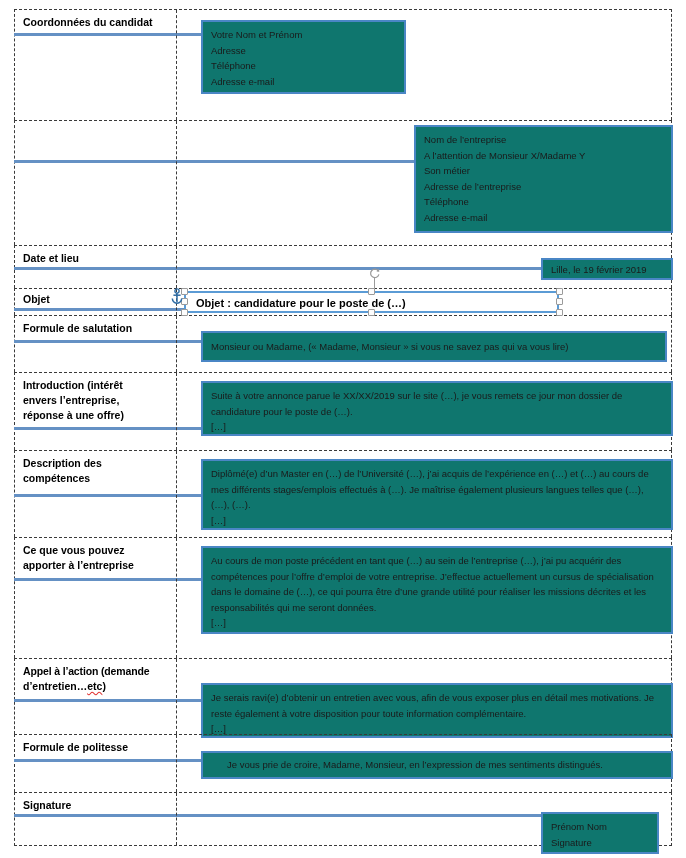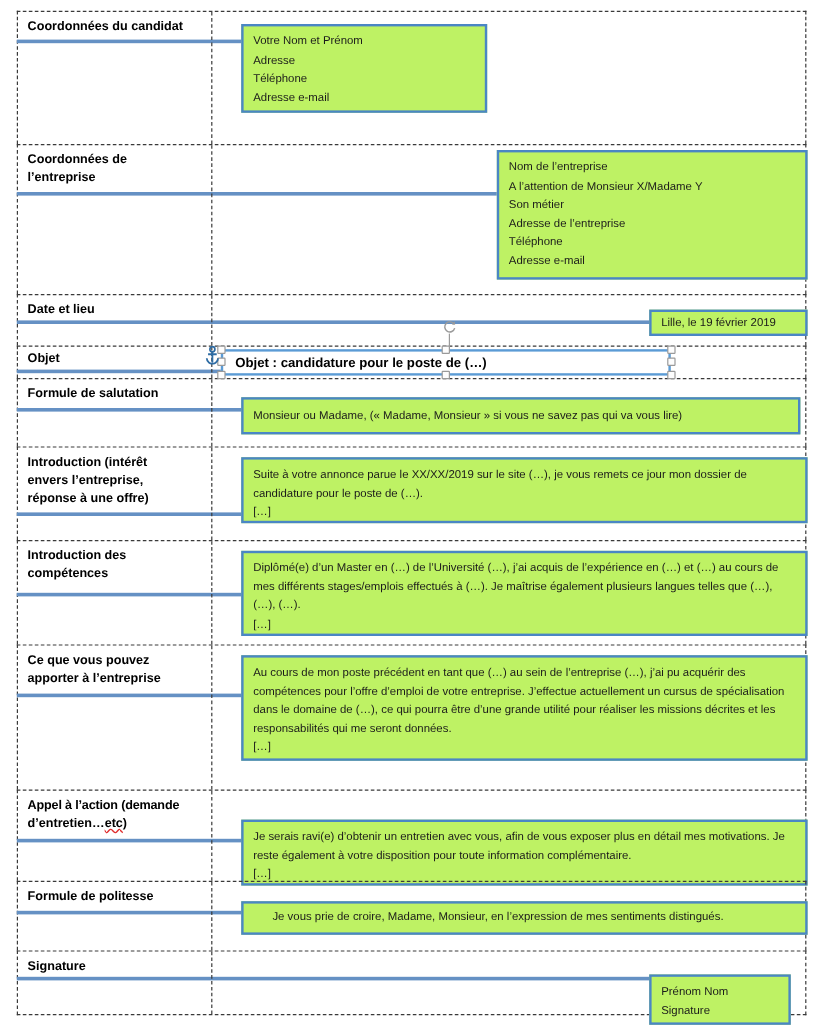--- a/index.html
+++ b/index.html
@@ -66,21 +66,21 @@
     position: absolute;
     height: 3px;
     background: #6591c4;
   }
 
   
   .box {
     position: absolute;
     box-sizing: border-box;
     border: 2px solid #4a86c5;
-    background: #bef264;
+    background: #0f766e;
     font-size: 9.5px;
     line-height: 15.5px;
     color: #1a1a1a;
     padding: 5px 8px 4px 8px;
   }
   .box div { white-space: nowrap; }
   .box p {
     margin: 0;
     white-space: normal;
   }
@@ -139,24 +139,20 @@
     <div class="connector" style="left:-1px; top:23px; width:187px;"></div>
     <div class="box" style="left:186px; top:10px; width:205px; height:74px;">
       <div>Votre Nom et Prénom</div>
       <div>Adresse</div>
       <div>Téléphone</div>
       <div>Adresse e-mail</div>
     </div>
   </div>
 
   <div class="row" style="height:125px;">
-    <div class="label">
-      <div>Coordonnées de</div>
-      <div>l’entreprise</div>
-    </div>
     <div class="connector" style="left:-1px; top:39px; width:400px;"></div>
     <div class="box" style="left:399px; top:4px; width:259px; height:108px;">
       <div>Nom de l’entreprise</div>
       <div>A l’attention de Monsieur X/Madame Y</div>
       <div>Son métier</div>
       <div>Adresse de l’entreprise</div>
       <div>Téléphone</div>
       <div>Adresse e-mail</div>
     </div>
   </div>
@@ -190,21 +186,21 @@
     </div>
     <div class="connector" style="left:-1px; top:54px; width:190px;"></div>
     <div class="box" style="left:186px; top:8px; width:472px; height:55px;">
       <p>Suite à votre annonce parue le XX/XX/2019 sur le site (…), je vous remets ce jour mon dossier de candidature pour le poste de (…).</p>
       <div>[…]</div>
     </div>
   </div>
 
   <div class="row" style="height:87px;">
     <div class="label">
-      <div>Introduction des</div>
+      <div>Description des</div>
       <div>compétences</div>
     </div>
     <div class="connector" style="left:-1px; top:43px; width:190px;"></div>
     <div class="box" style="left:186px; top:8px; width:472px; height:71px;">
       <p>Diplômé(e) d’un Master en (…) de l’Université (…), j’ai acquis de l’expérience en (…) et (…) au cours de mes différents stages/emplois  effectués à (…). Je maîtrise également plusieurs langues telles que (…), (…), (…).</p>
       <div>[…]</div>
     </div>
   </div>
 
   <div class="row" style="height:121px;">

